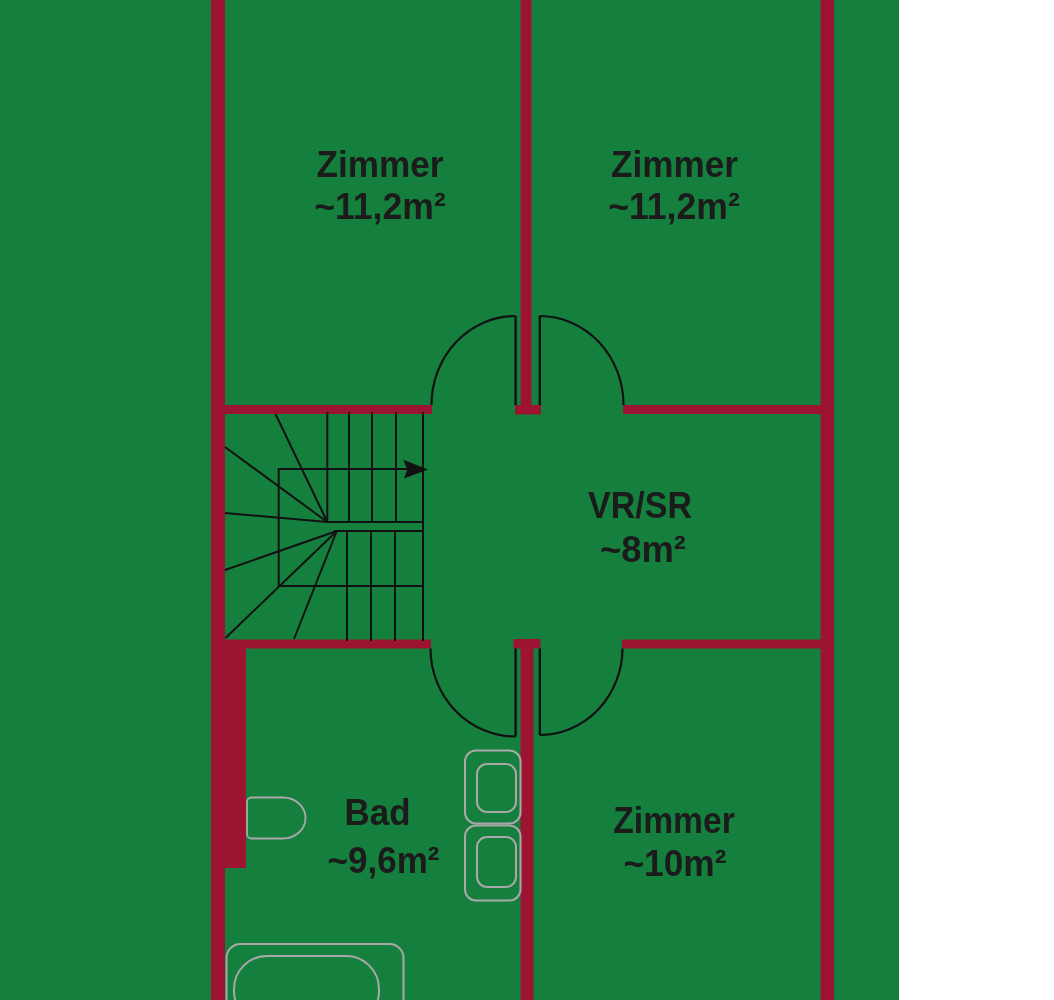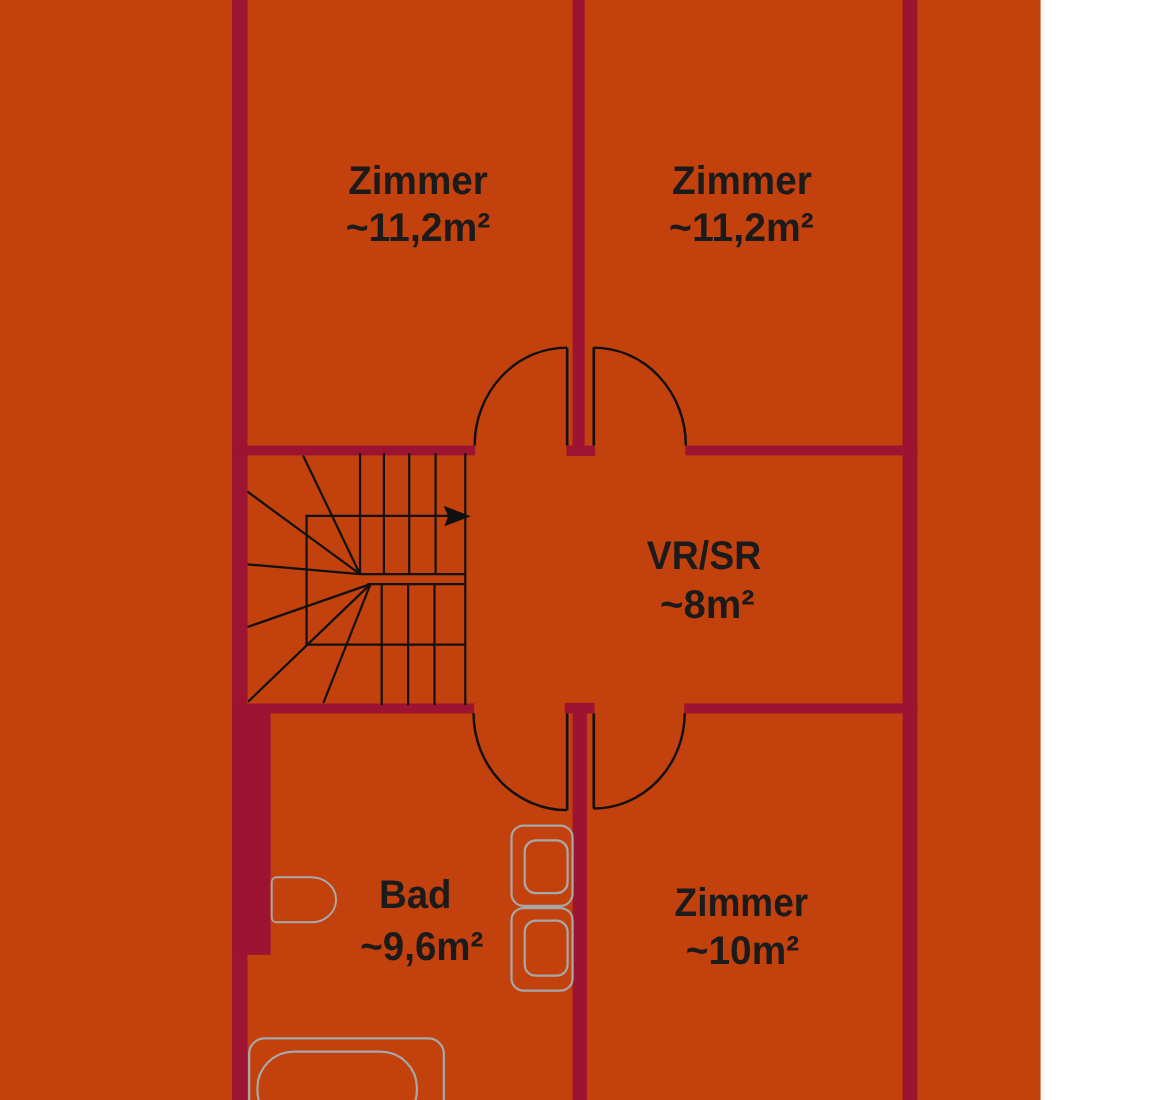--- a/index.html
+++ b/index.html
@@ -1,16 +1,16 @@
 <!DOCTYPE html>
 <html><head>
 <meta charset="utf-8">
 <style>
   html,body{margin:0;padding:0;background:#ffffff;}
-  #plan{position:relative;width:899px;height:1000px;background:#c2410c;overflow:hidden;padding-left:47px;}
+  #plan{position:relative;width:899px;height:1000px;background:#15803d;overflow:hidden;}
   svg{position:absolute;top:0;left:0;}
   text{font-family:"Liberation Sans",sans-serif;font-weight:bold;fill:#1b1b1b;}
 </style>
 </head>
 <body>
 
 <div id="plan">
 <svg width="1054" height="1000" viewBox="0 0 1054 1000">
 
   <rect x="211" y="0" width="14" height="1000" fill="#9d1432"></rect>

